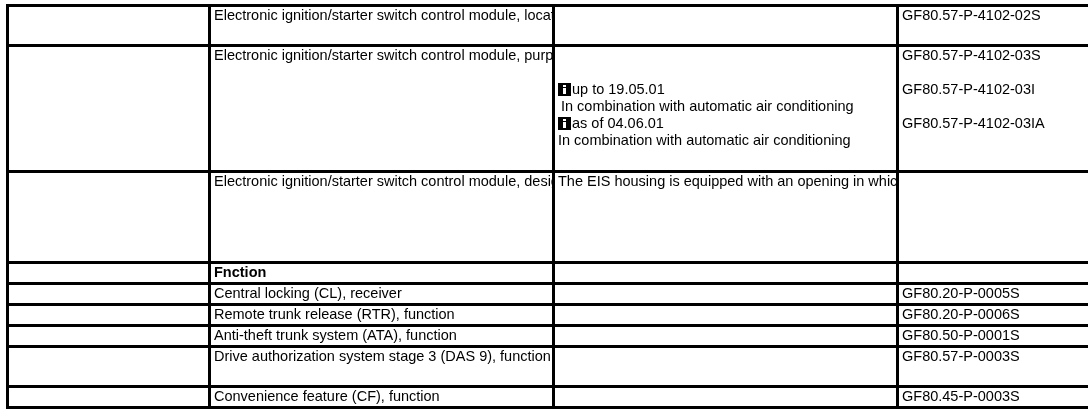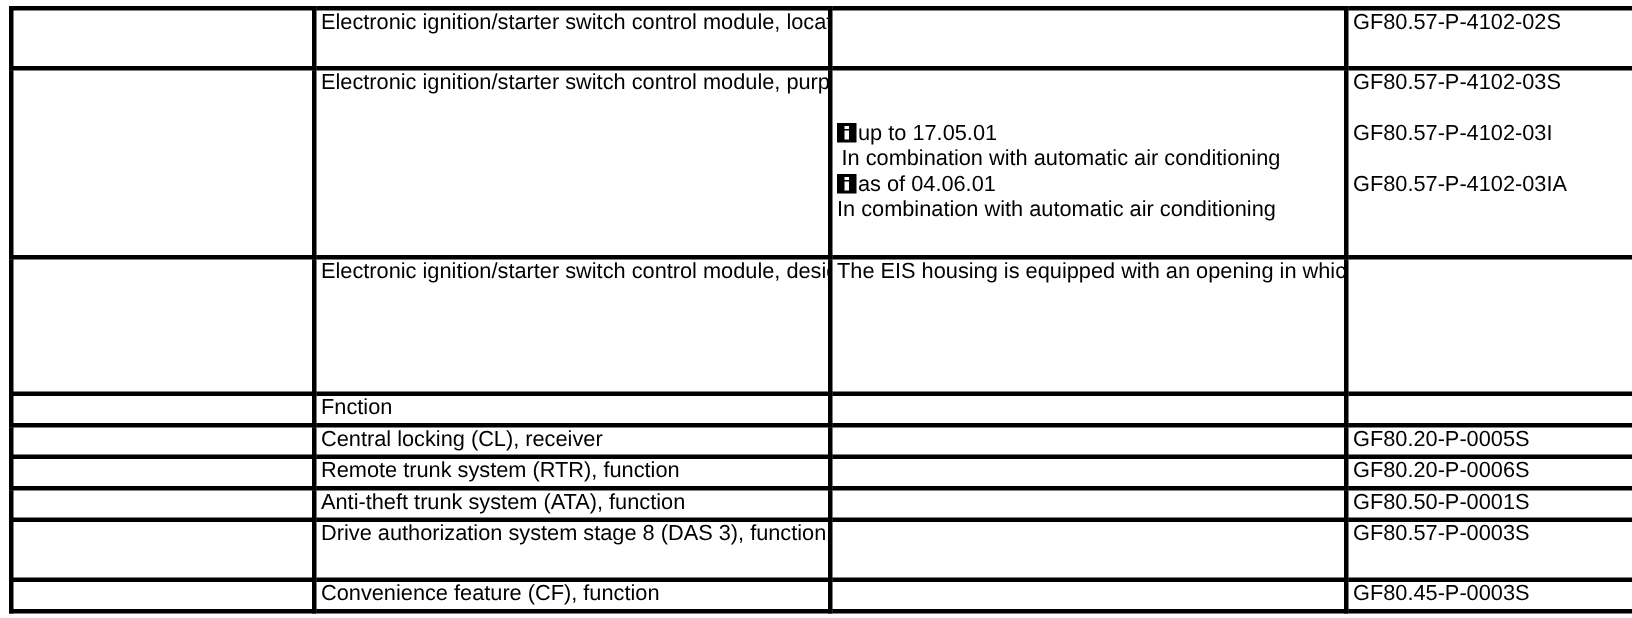--- a/index.html
+++ b/index.html
@@ -35,21 +35,21 @@
     overflow: hidden;
     white-space: nowrap;
   }
   td.c0 { width: 194px; }
   td.c1 { width: 336px; }
   td.c2 { width: 336px; }
   td.c3 { width: 202px; }
 
   td.wrap { white-space: normal; }
 
-  .bold { font-weight: normal; }
+  .bold { font-weight: bold; }
 
   .blank-line { display: block; height: 17px; }
 
   
   .info-icon {
     display: inline-block;
     position: relative;
     width: 13px;
     height: 13px;
     background: #000000;
@@ -93,21 +93,21 @@
         <td class="c1 wrap" style="height:36px;">Electronic ignition/starter switch control module, location</td>
         <td class="c2"></td>
         <td class="c3">GF80.57-P-4102-02S</td>
       </tr>
 
       <tr>
         <td class="c0"></td>
         <td class="c1 wrap" style="height:122px;">Electronic ignition/starter switch control module, purpose</td>
         <td class="c2">
           <span class="pad-top-purpose"></span>
-          <span class="note-line"><span class="info-icon"></span><span>up to 17.05.01</span></span>
+          <span class="note-line"><span class="info-icon"></span><span>up to 19.05.01</span></span>
           <span class="note-line indent1"><span>In combination with automatic air conditioning</span></span>
           <span class="note-line"><span class="info-icon"></span><span>as of 04.06.01</span></span>
           <span class="note-line"><span>In combination with automatic air conditioning</span></span>
         </td>
         <td class="c3">
           <span class="note-line">GF80.57-P-4102-03S</span>
           <span class="blank-line"></span>
           <span class="note-line">GF80.57-P-4102-03I</span>
           <span class="blank-line"></span>
           <span class="note-line">GF80.57-P-4102-03IA</span>
@@ -130,35 +130,35 @@
 
       <tr>
         <td class="c0"></td>
         <td class="c1">Central locking (CL), receiver</td>
         <td class="c2"></td>
         <td class="c3">GF80.20-P-0005S</td>
       </tr>
 
       <tr>
         <td class="c0"></td>
-        <td class="c1">Remote trunk system (RTR), function</td>
+        <td class="c1">Remote trunk release (RTR), function</td>
         <td class="c2"></td>
         <td class="c3">GF80.20-P-0006S</td>
       </tr>
 
       <tr>
         <td class="c0"></td>
         <td class="c1">Anti-theft trunk system (ATA), function</td>
         <td class="c2"></td>
         <td class="c3">GF80.50-P-0001S</td>
       </tr>
 
       <tr>
         <td class="c0"></td>
-        <td class="c1 wrap" style="height:36px;">Drive authorization system stage 8 (DAS 3), function</td>
+        <td class="c1 wrap" style="height:36px;">Drive authorization system stage 3 (DAS 9), function</td>
         <td class="c2"></td>
         <td class="c3">GF80.57-P-0003S</td>
       </tr>
 
       <tr>
         <td class="c0"></td>
         <td class="c1">Convenience feature (CF), function</td>
         <td class="c2"></td>
         <td class="c3">GF80.45-P-0003S</td>
       </tr>

